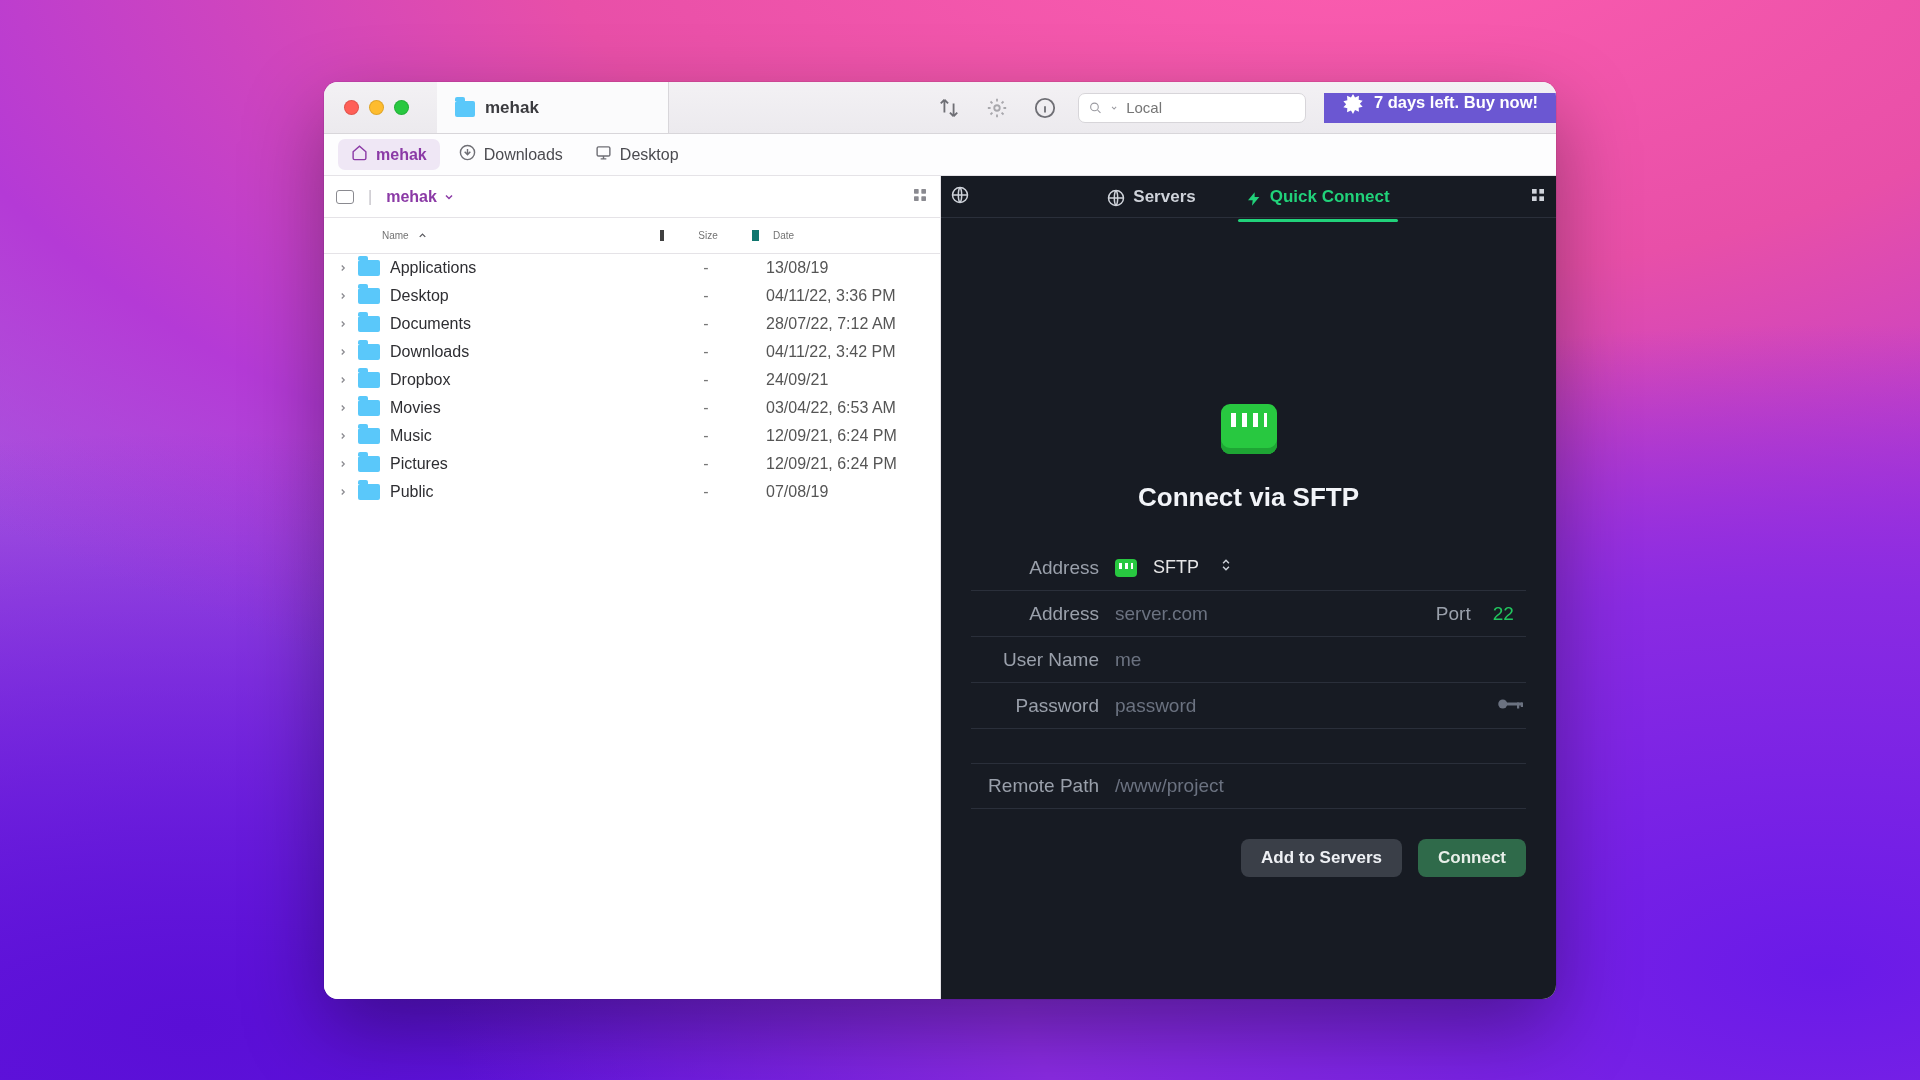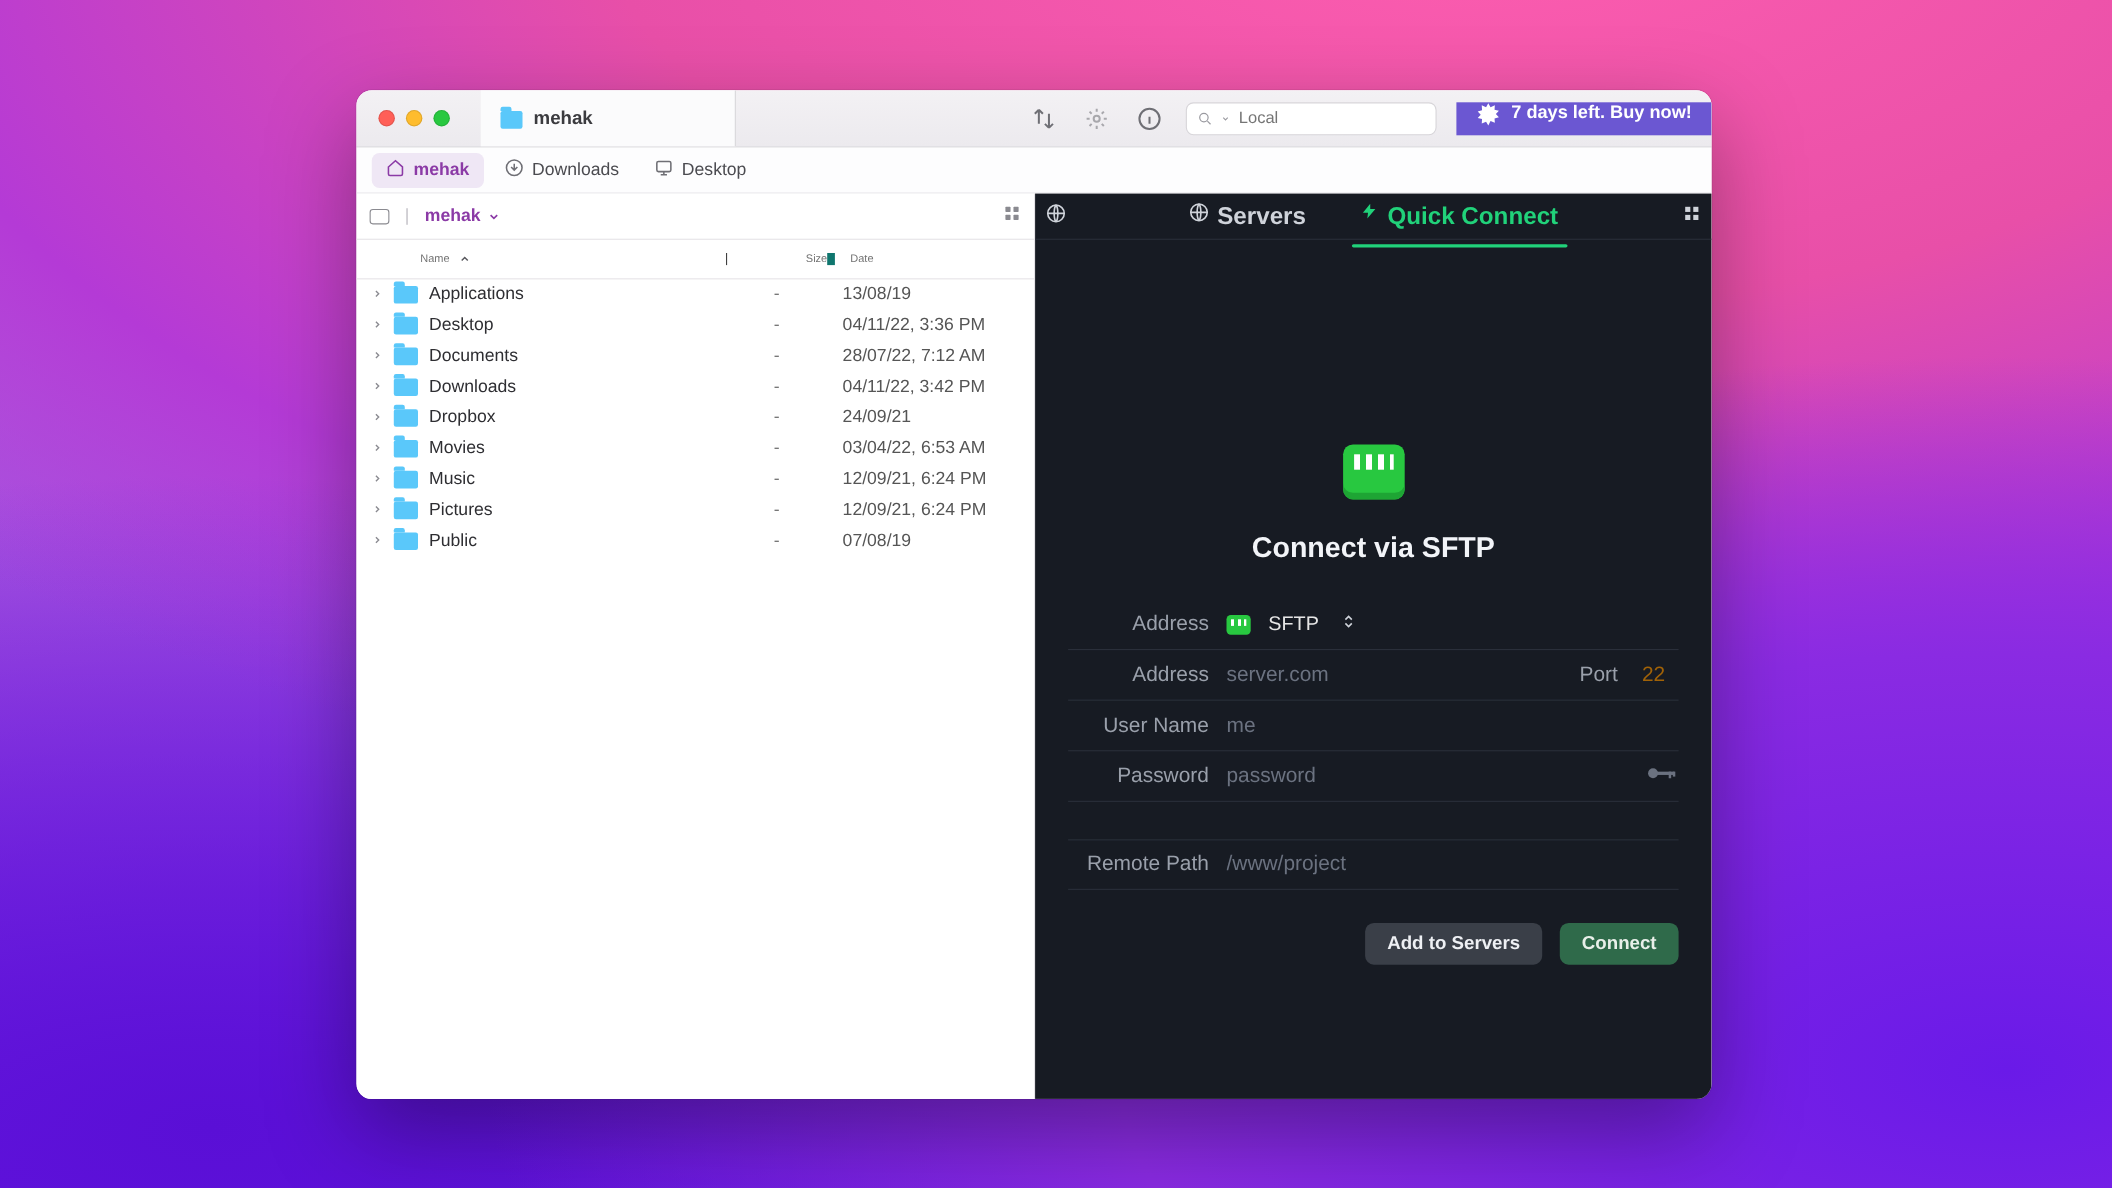--- a/index.html
+++ b/index.html
@@ -83,38 +83,38 @@
 
 .pathbar{height:42px;border-bottom:1px solid #e5e3e7;display:flex;align-items:center;padding:0 12px;gap:14px}
 .disk-ic{width:18px;height:14px;border:1.5px solid #8a8a90;border-radius:3px}
 .pathbar .sep{color:#c4c2c8}
 .pathbar .crumb{color:#8b3aa6;font-weight:600;font-size:16px;display:flex;align-items:center;gap:6px}
 .pathbar .view-btn{margin-left:auto;color:#8a8a90}
 
 
 .thead{height:36px;border-bottom:1px solid #e5e3e7;display:flex;align-items:center;font-size:10px;color:#737373}
 .col-name{flex:1;padding-left:58px; display:flex;align-items:center;gap:8px}
-.col-size{width:92px;border-left:1px solid #404040;text-align:right}
+.col-size{width:92px;border-left:4px solid #404040;text-align:center}
 .col-date{width:188px;border-left:7px solid #0f766e;padding-left:14px}
 
 
 .rows{flex:1;overflow:auto}
 .row{height:28px;display:flex;align-items:center;font-size:16px;color:#2e2e32}
 .row .chev{width:18px;text-align:center;color:#8a8a90;margin-left:10px}
 .row .fic{width:22px;height:16px;border-radius:2px;background:#5ac8fa;margin:0 10px 0 6px;position:relative}
 .row .fic::before{content:"";position:absolute;top:-4px;left:0;width:10px;height:4px;border-radius:2px 2px 0 0;background:#5ac8fa}
 .row .rname{flex:1}
 .row .rsize{width:92px;text-align:center;color:#777}
 .row .rdate{width:188px;padding-left:14px;color:#555}
 
 
 .rtoolbar{height:42px;display:flex;align-items:center;border-bottom:1px solid #2a2f3a;padding:0 10px;position:relative}
 .rtoolbar .lefti{color:#cfd3da}
 .rtoolbar .tabs{position:absolute;left:0;right:0;display:flex;justify-content:center;gap:46px}
-.rtab{display:flex;align-items:flex-start;gap:8px;font-size:22px;color:#cfd3da;font-weight:600;padding:6px 2px;position:relative}
+.rtab{display:flex;align-items:flex-end;gap:8px;font-size:17px;color:#cfd3da;font-weight:600;padding:6px 2px;position:relative}
 .rtab.active{color:#21d27a}
 .rtab.active::after{content:"";position:absolute;left:-6px;right:-6px;bottom:-9px;height:3px;background:#21d27a;border-radius:2px}
 .rtoolbar .grid-btn{margin-left:auto;color:#cfd3da}
 
 .rbody{flex:1;display:flex;flex-direction:column;align-items:center;padding:46px 30px 30px}
 .rlogo{
   width:56px;height:50px;background:#28c840;border-radius:9px;position:relative;margin-top:140px;
   box-shadow: inset 0 -6px 0 #1ea534;
 }
 .rlogo::after{content:"";position:absolute;left:10px;right:10px;top:9px;height:14px;
@@ -126,21 +126,21 @@
 .frow.nobr{border-bottom:0}
 .flabel{width:128px;text-align:right;color:#9aa0ab;font-size:19px;margin-right:16px}
 .fval{flex:1;display:flex;align-items:center;gap:10px}
 .fval input{background:transparent;border:0;outline:0;color:#e6e6e6;font-size:19px;width:100%}
 .fval input::placeholder{color:#6b7280}
 .proto-chip{display:flex;align-items:center;gap:16px;color:#e6e6e6;font-size:18px}
 .proto-chip .mini{width:22px;height:18px;background:#28c840;border-radius:4px;position:relative}
 .proto-chip .mini::after{content:"";position:absolute;left:4px;right:4px;top:4px;height:6px;background:repeating-linear-gradient(90deg,#fff 0 3px,transparent 3px 6px)}
 .updn{color:#cfd3da;margin-left:4px}
 .port-label{color:#9aa0ab;font-size:19px;margin-right:12px}
-.port-val{color:#a16207;font-size:19px;width:44px}
+.port-val{color:#22c55e;font-size:19px;width:44px}
 .key-ic{color:#6b7280;margin-left:auto}
 
 .spacer{height:34px}
 .actions{display:flex;justify-content:flex-end;gap:16px;margin-top:30px;width:100%;max-width:558px}
 .btn{height:38px;padding:0 20px;border-radius:8px;border:0;font-size:17px;font-weight:700;cursor:pointer}
 .btn.secondary{background:#3a3f48;color:#eef0f4}
 .btn.primary{background:#2f6a4a;color:#e8efe9}
 </style>
 </head>
 <body>

